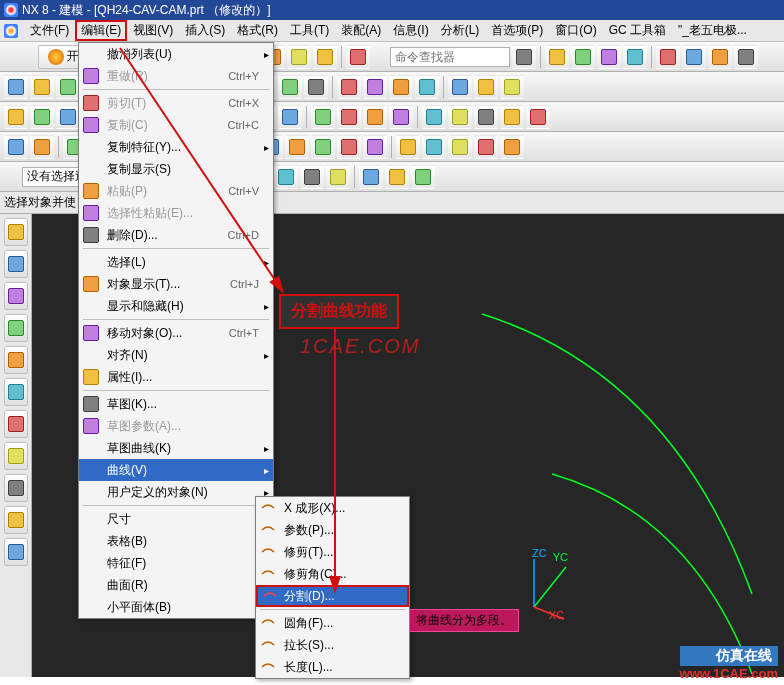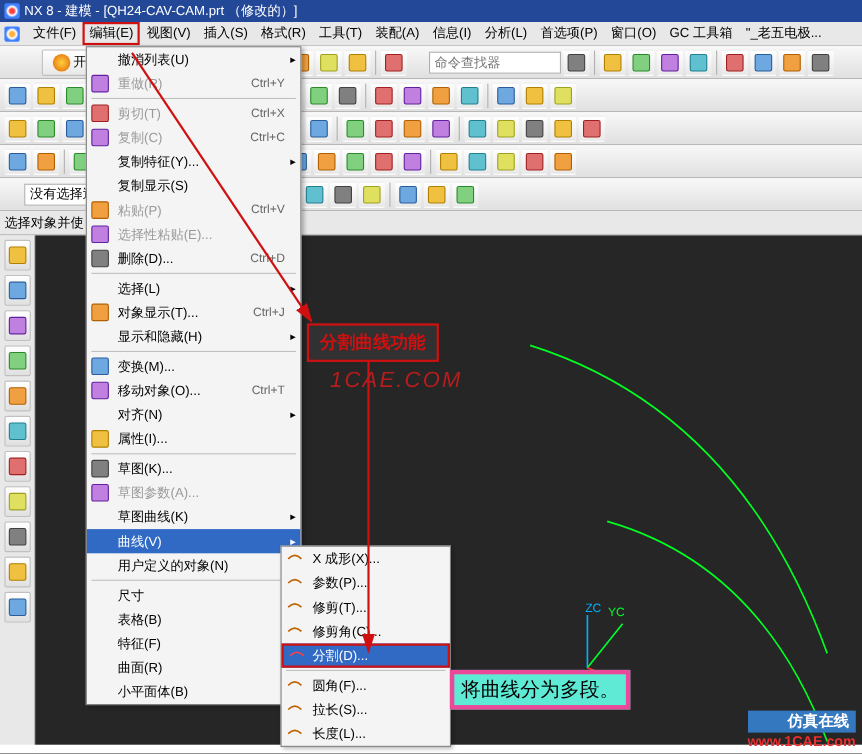--- a/index.html
+++ b/index.html
@@ -57,21 +57,21 @@
 .ddmenu .msep { height: 1px; background: #c0c0c0; margin: 2px 4px; }
 
 
 .submenu { position: absolute; top: 496px; left: 255px; width: 155px; background: #f4f4f4; border: 1px solid #808080; box-shadow: 2px 2px 4px rgba(0,0,0,.3); }
 .submenu .row { height: 22px; display: flex; align-items: center; padding: 0 6px 0 28px; position: relative; cursor: default; }
 .submenu .row.hl { background: #316ac5; color: #fff; border: 2px solid #d01010; padding: 0 4px 0 26px; height: 22px; }
 .submenu .row .ico { position: absolute; left: 4px; width: 16px; height: 16px; }
 .submenu .msep { height: 1px; background: #c0c0c0; margin: 2px 4px; }
 
 
-.tooltip { position: absolute; top: 609px; left: 409px; background: #5eead4; border: 4px solid #ec4899; padding: 2px 6px; font-size: 18px; }
+.tooltip { position: absolute; top: 609px; left: 409px; background: #be185d; border: 1px solid #ec4899; padding: 2px 6px; font-size: 12px; }
 
 
 .annot { position: absolute; top: 294px; left: 279px; border: 2px solid #d01010; padding: 5px 10px; color: #d01010; font-size: 16px; font-weight: bold; background: rgba(255,255,255,0.05); }
 
 
 .arrowline { position: absolute; pointer-events: none; }
 
 
 .triad { position: absolute; right: 210px; bottom: 50px; width: 80px; height: 80px; }
 .triad .z { position: absolute; left: 38px; top: 0; color: #00b0ff; font-size: 11px; }
@@ -532,24 +532,20 @@
       <span class="ico ic c6"></span>
       <span>对象显示(T)...</span>
       <span class="sc">Ctrl+J</span>
     </div>
     <div class="row">
       <span>显示和隐藏(H)</span>
       <span class="arrow">▸</span>
     </div>
     <div class="msep"></div>
     <div class="row">
-      <span class="ico ic c1"></span>
-      <span>变换(M)...</span>
-    </div>
-    <div class="row">
       <span class="ico ic c5"></span>
       <span>移动对象(O)...</span>
       <span class="sc">Ctrl+T</span>
     </div>
     <div class="row">
       <span>对齐(N)</span>
       <span class="arrow">▸</span>
     </div>
     <div class="row">
       <span class="ico ic c2"></span>

